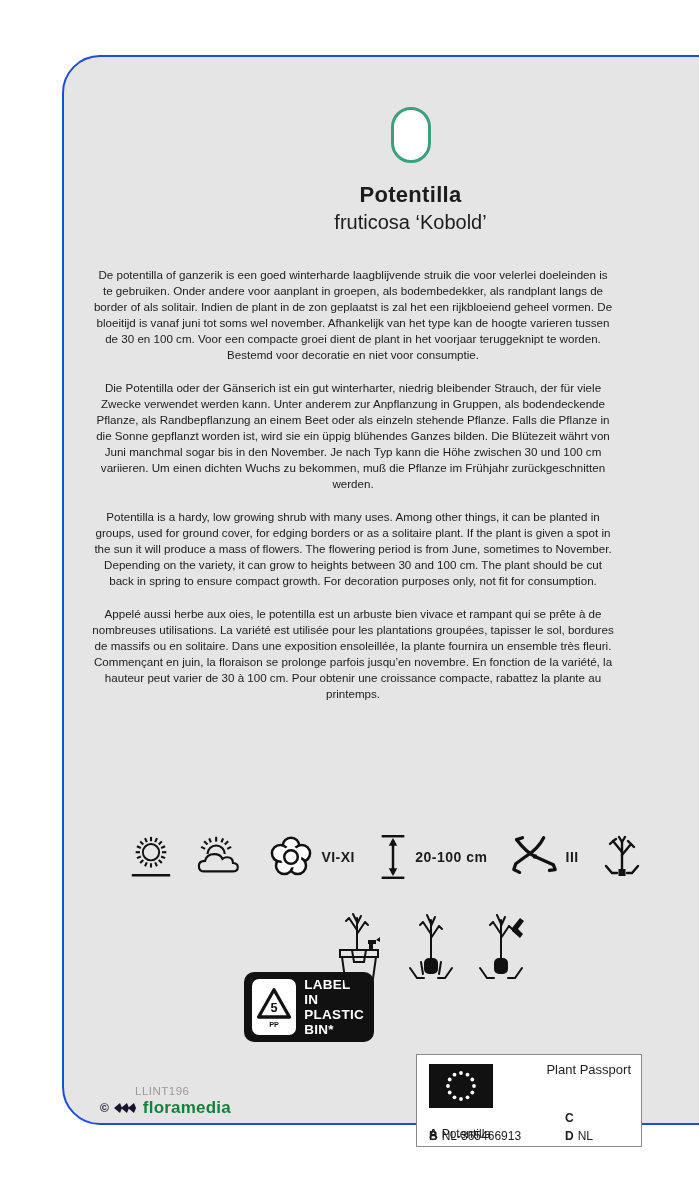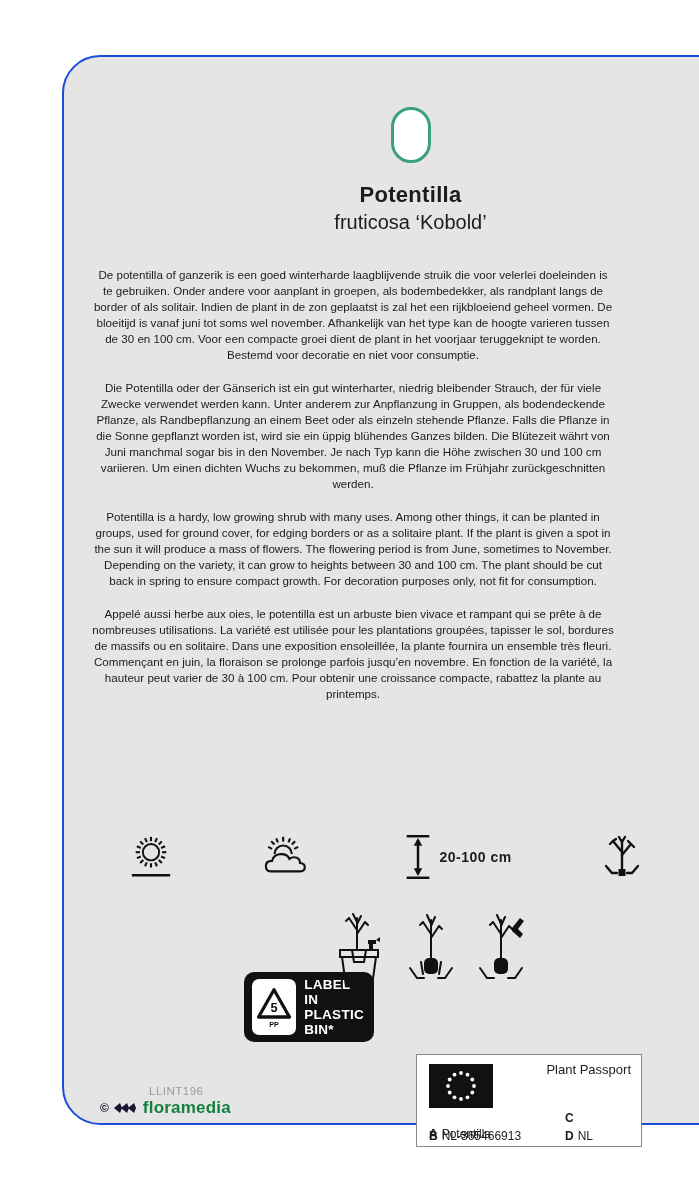--- a/index.html
+++ b/index.html
@@ -38,21 +38,21 @@
   .recycle-text{color:#ffffff;font-weight:bold;font-size:13.5px;line-height:15px;letter-spacing:.3px;}
   .pot-icons{position:absolute;left:328px;top:908px;display:flex;gap:14px;align-items:flex-end;}
   .passport-box{
     position:absolute;left:352px;top:997px;width:226px;height:93px;background:#ffffff;
     border:1.5px solid #8a8a8a;box-sizing:border-box;
   }
   .passport-title{position:absolute;right:10px;top:7px;font-size:13px;font-weight:normal;}
   .eu-flag{position:absolute;left:12px;top:9px;}
   .pp-row{position:absolute;font-size:12px;}
   .pp-label{font-weight:bold;margin-right:4px;}
-  .footer-code{position:absolute;left:135px;top:1085px;font-size:11.5px;color:#9a9a9a;letter-spacing:.5px;margin-left:14px;}
+  .footer-code{position:absolute;left:135px;top:1085px;font-size:11.5px;color:#9a9a9a;letter-spacing:.5px;}
   .brand-row{position:absolute;left:100px;top:1098px;display:flex;align-items:center;gap:4px;}
   .brand-name{font-size:17px;font-weight:bold;color:#15803d;letter-spacing:.2px;}
   .copy-mark{font-size:12px;font-weight:bold;color:#15152e;}
 </style>
 </head>
 <body>
 
 <div class="label-card">
 
   <div class="hang-hole"></div>
@@ -107,36 +107,65 @@
           <line x1="31" y1="12" x2="34.5" y2="8.5"></line>
           <line x1="16.5" y1="9.8" x2="14.8" y2="5.6"></line>
           <line x1="27.5" y1="9.8" x2="29.2" y2="5.6"></line>
           <line x1="10.5" y1="16.5" x2="6.4" y2="14.5"></line>
           <line x1="33.5" y1="16.5" x2="37.6" y2="14.5"></line>
           <path d="M10 40 q-6 0 -6 -5.5 q0 -5.5 6.5 -5.5 q1.5 -7 9.5 -7 q6.5 0 8.5 5 q2 -1.8 4.8 -1.8 q6.2 0 6.2 6 q5 .3 5 4.4 q0 4.4 -5.8 4.4 z"></path>
         </g>
       </svg>
     </span>
 
+    <span class="icon-group">
+      <span>
+        <svg width="50" height="50" viewBox="0 0 48 48">
+          <g stroke="#111" stroke-width="2.4" fill="#fff">
+            <circle cx="24" cy="13.5" r="8"></circle>
+            <circle cx="34.3" cy="20.5" r="8"></circle>
+            <circle cx="30.4" cy="32.3" r="8"></circle>
+            <circle cx="17.6" cy="32.3" r="8"></circle>
+            <circle cx="13.7" cy="20.5" r="8"></circle>
+          </g>
+          <circle cx="24" cy="24" r="10" fill="#fff" stroke="none"></circle>
+          <circle cx="24" cy="24" r="6.5" fill="none" stroke="#111" stroke-width="2.4"></circle>
+        </svg>
+      </span>
+      <span class="icon-caption">VI-XI</span>
+    </span>
 
     <span class="icon-group">
       <span>
         <svg width="34" height="52" viewBox="0 0 36 52">
           <g stroke="#111" stroke-width="2.6" fill="#111">
             <line x1="6" y1="4" x2="30" y2="4" fill="none"></line>
             <line x1="6" y1="48" x2="30" y2="48" fill="none"></line>
             <line x1="18" y1="8" x2="18" y2="44" fill="none"></line>
             <polygon points="18,6 13.5,14 22.5,14" stroke="none"></polygon>
             <polygon points="18,46 13.5,38 22.5,38" stroke="none"></polygon>
           </g>
         </svg>
       </span>
       <span class="icon-caption">20-100 cm</span>
     </span>
 
+    <span class="icon-group">
+      <span>
+        <svg width="52" height="48" viewBox="0 0 54 48">
+          <g stroke="#111" fill="none" stroke-linecap="round" stroke-linejoin="round">
+            <path d="M8 6 C14 14 20 20 28 24 L46 32 L48 37 L42 38" stroke-width="3.4"></path>
+            <path d="M36 4 C32 12 26 18 18 23 L7 31 L5 37 L11 40" stroke-width="3.4"></path>
+            <circle cx="27" cy="23.5" r="2.4" fill="#111" stroke="none"></circle>
+            <path d="M8 6 L14 4" stroke-width="3.4"></path>
+          </g>
+        </svg>
+      </span>
+      <span class="icon-caption">III</span>
+    </span>
 
     <span>
       <svg width="44" height="50" viewBox="0 0 44 50">
         <g stroke="#111" stroke-width="2.4" fill="none" stroke-linecap="round">
           <line x1="22" y1="40" x2="22" y2="10"></line>
           <path d="M22 20 L13 9 M13 9 L10 12 M13 9 L16 7"></path>
           <path d="M22 23 L31 12 M31 12 L34 15 M31 12 L28 9"></path>
           <path d="M22 10 L19 5 M22 10 L25 5"></path>
           <path d="M6 34 L12 41 L17 41"></path>
           <path d="M38 34 L32 41 L27 41"></path>

